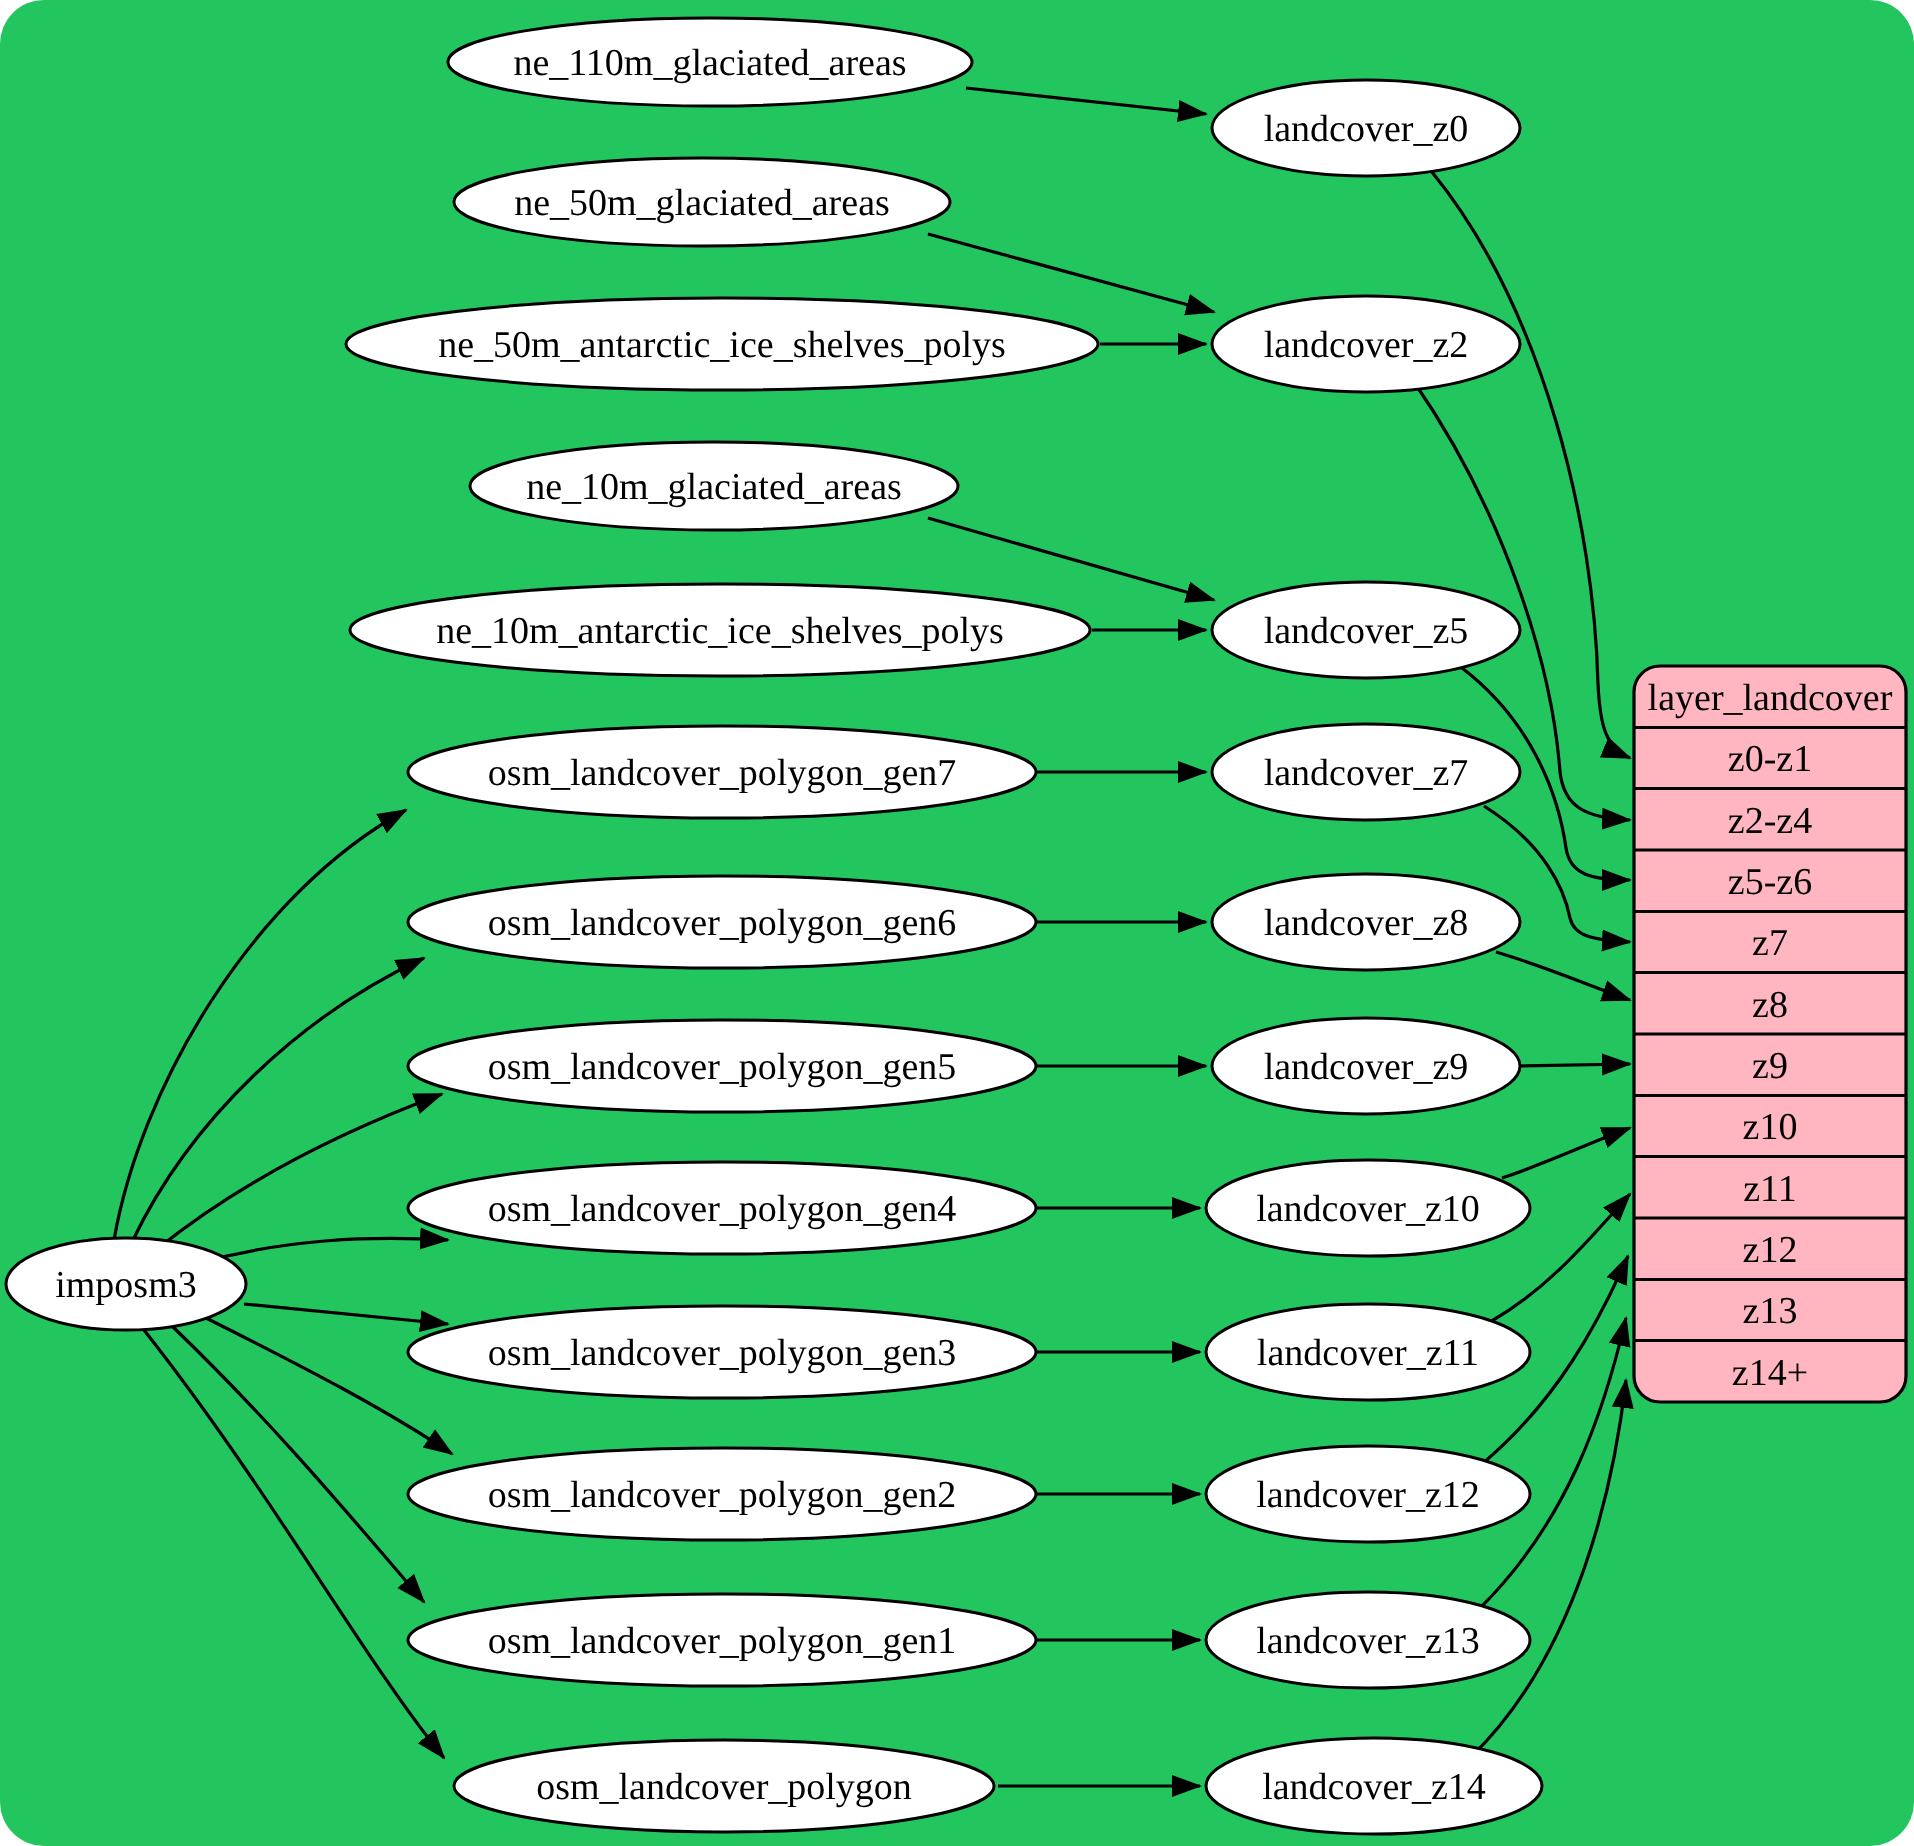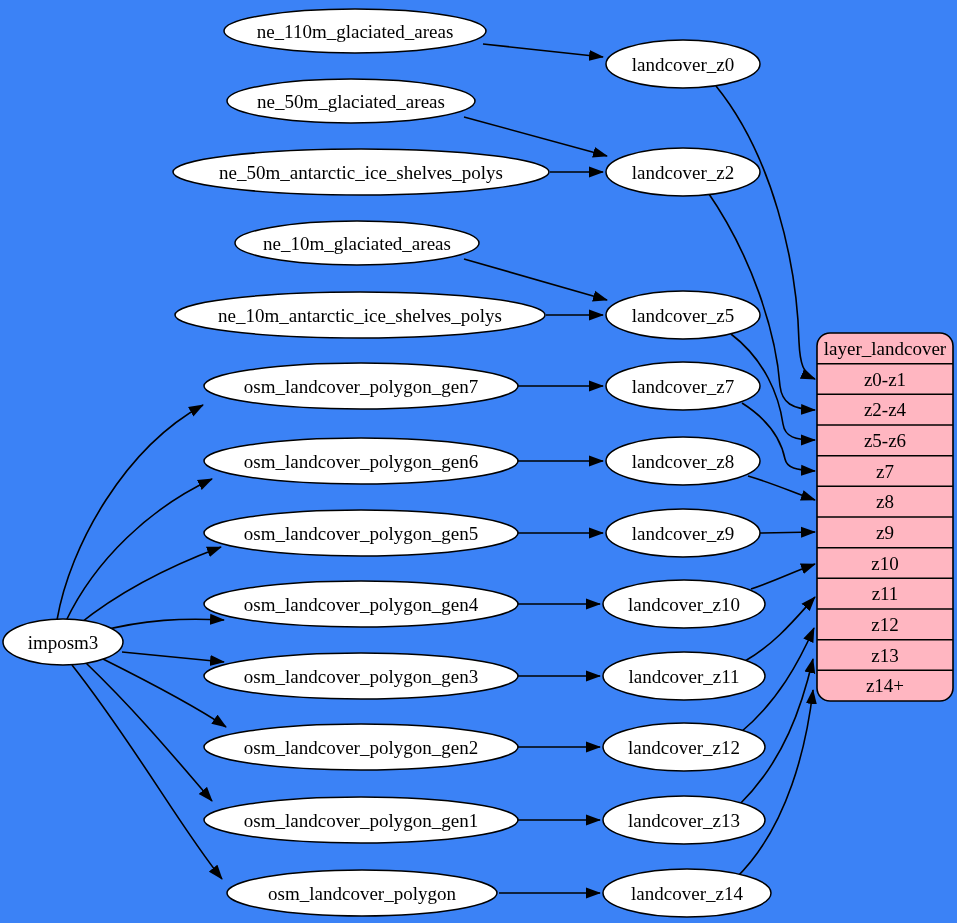--- a/index.html
+++ b/index.html
@@ -4,22 +4,23 @@
 <style>
   html, body {
     margin: 0;
     padding: 0;
     background: #ffffff;
   }
   .canvas {
     position: relative;
     width: 957px;
     height: 923px;
-    background: #3b82f6;
+    background: #22c55e;
     font-family: "Liberation Serif", "DejaVu Serif", serif;
+    border-radius: 22px;
   }
   svg text {
     font-family: "Liberation Serif", "DejaVu Serif", serif;
     font-size: 19px;
     fill: #000000;
   }
   .node-ellipse {
     fill: #ffffff;
     stroke: #000000;
     stroke-width: 1.5;

